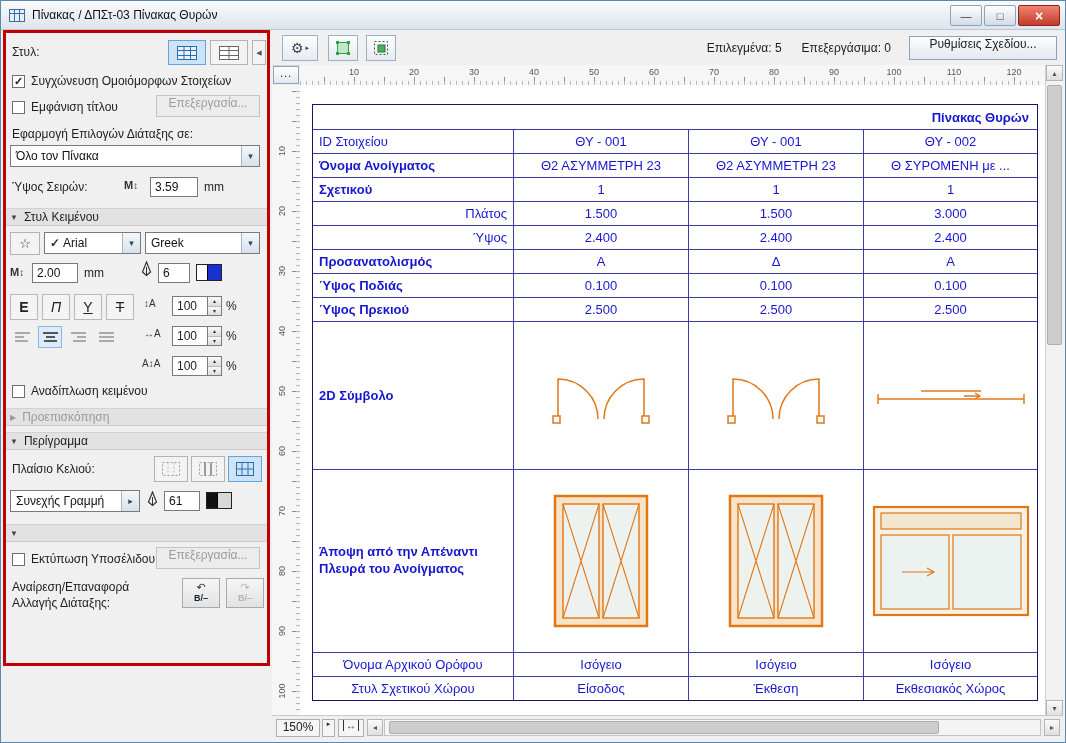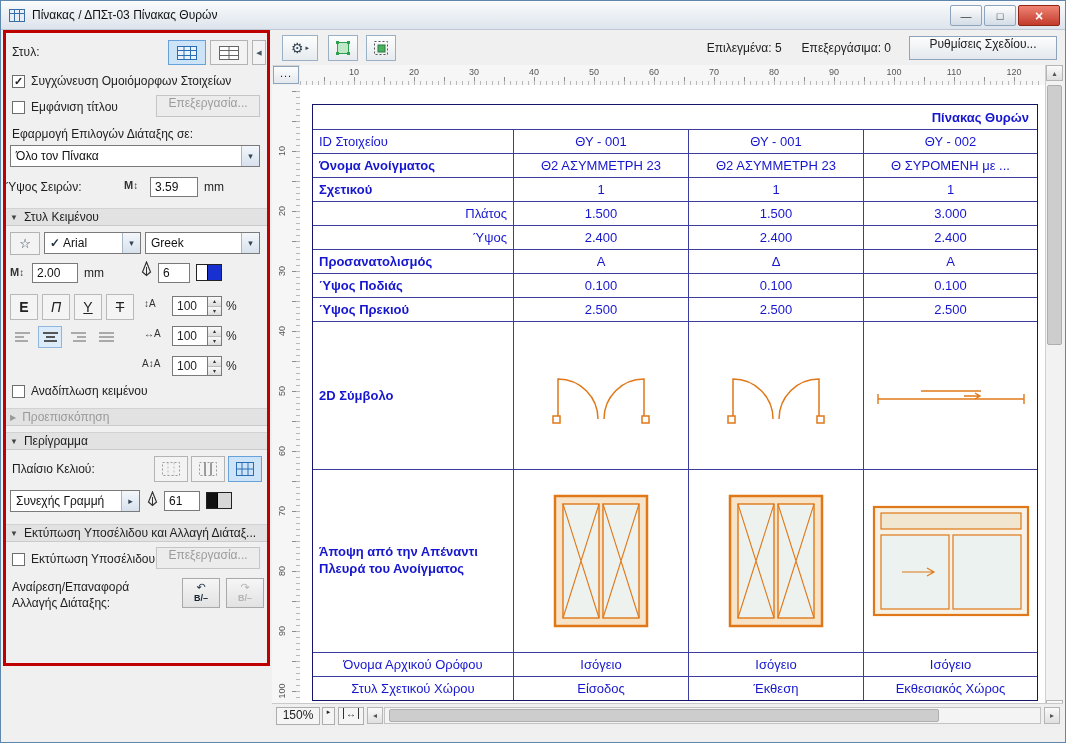--- a/index.html
+++ b/index.html
@@ -81,21 +81,21 @@
   .lb-r{justify-content:flex-end}
   .lb-c{justify-content:center;padding:0}
   .ttl{flex:1;justify-content:flex-end;font-weight:bold;padding:0 8px}
   .symc{justify-content:center;align-items:center}
   .wrapl{line-height:1.3;white-space:normal}
 
   
   .vsb{position:absolute;right:0;top:34px;width:17px;bottom:24px;background:#f2f2f2;border-left:1px solid #d0d0d0}
   .sbtn{position:absolute;box-sizing:border-box;background:linear-gradient(#fafafa,#dfdfdf);border:1px solid #b5b5b5;display:flex;align-items:center;justify-content:center;font-size:8px;color:#555}
   .vthumb{position:absolute;left:1px;right:1px;top:20px;height:260px;background:#cdcdcd;border:1px solid #aeaeae;border-radius:2px;box-sizing:border-box}
-  .statusbar{position:absolute;left:0;right:0;bottom:12px;height:24px;background:#efefef;border-top:1px solid #c9c9c9}
+  .statusbar{position:absolute;left:0;right:0;bottom:0;height:24px;background:#efefef;border-top:1px solid #c9c9c9}
   .htrack{position:absolute;left:112px;right:22px;top:3px;height:17px;background:#f4f4f4;border:1px solid #c2c2c2;box-sizing:border-box}
   .hthumb{position:absolute;left:4px;top:1px;bottom:1px;width:84%;background:#cdcdcd;border:1px solid #aeaeae;border-radius:2px;box-sizing:border-box}
   .fitic{border-left:1px solid #333;border-right:1px solid #333;padding:0 2px;font-size:10px;line-height:11px;color:#333}
   .mh-ic{display:inline-flex;align-items:center;font-size:10px;color:#333}
   .mh-ic b{font-size:11px}
 </style>
 </head>
 <body>
 
 <div class="window">
@@ -165,21 +165,21 @@
     <span class="slab" style="left:8px;top:95px">Εφαρμογή Επιλογών Διάταξης σε:</span>
     <div class="combo" style="left:6px;top:113px;width:250px">
       <span class="ct">
           <span>Όλο τον Πίνακα</span>
         </span>
       <span class="ca">
           <span>▾</span>
         </span>
     </div>
 
-    <span class="slab" style="left:2px;top:148px">Ύψος Σειρών:</span>
+    <span class="slab" style="left:8px;top:148px">Ύψος Σειρών:</span>
     <span class="ict" style="left:120px;top:147px">
         <span class="mh-ic">
           <b>M</b>
           <span>↕</span>
         </span>
       </span>
     <div class="tbx" style="left:146px;top:145px;width:48px">
         <span>3.59</span>
       </div>
     <span class="slab" style="left:200px;top:148px">mm</span>
@@ -360,21 +360,20 @@
     <div class="tbx" style="left:160px;top:459px;width:36px">
         <span>61</span>
       </div>
     <div class="swatch" style="left:202px;top:460px">
         <span class="a" style="background:#111"></span>
         <span class="b" style="background:#d8d8d8"></span>
       </div>
 
     <div class="sect" style="top:492px">
       <span class="tri">▼</span>
-      <span style="white-space:nowrap;overflow:hidden">Εκτύπωση Υποσέλιδου και Αλλαγή Διάταξ...</span>
     </div>
 
     <div class="cbrow" style="left:8px;top:520px">
       <span class="cb"></span>
       <span>Εκτύπωση Υποσέλιδου</span>
     </div>
     <div class="btn dis" style="position:absolute;left:152px;top:515px;width:104px;height:22px">
         <span>Επεξεργασία...</span>
       </div>
 

